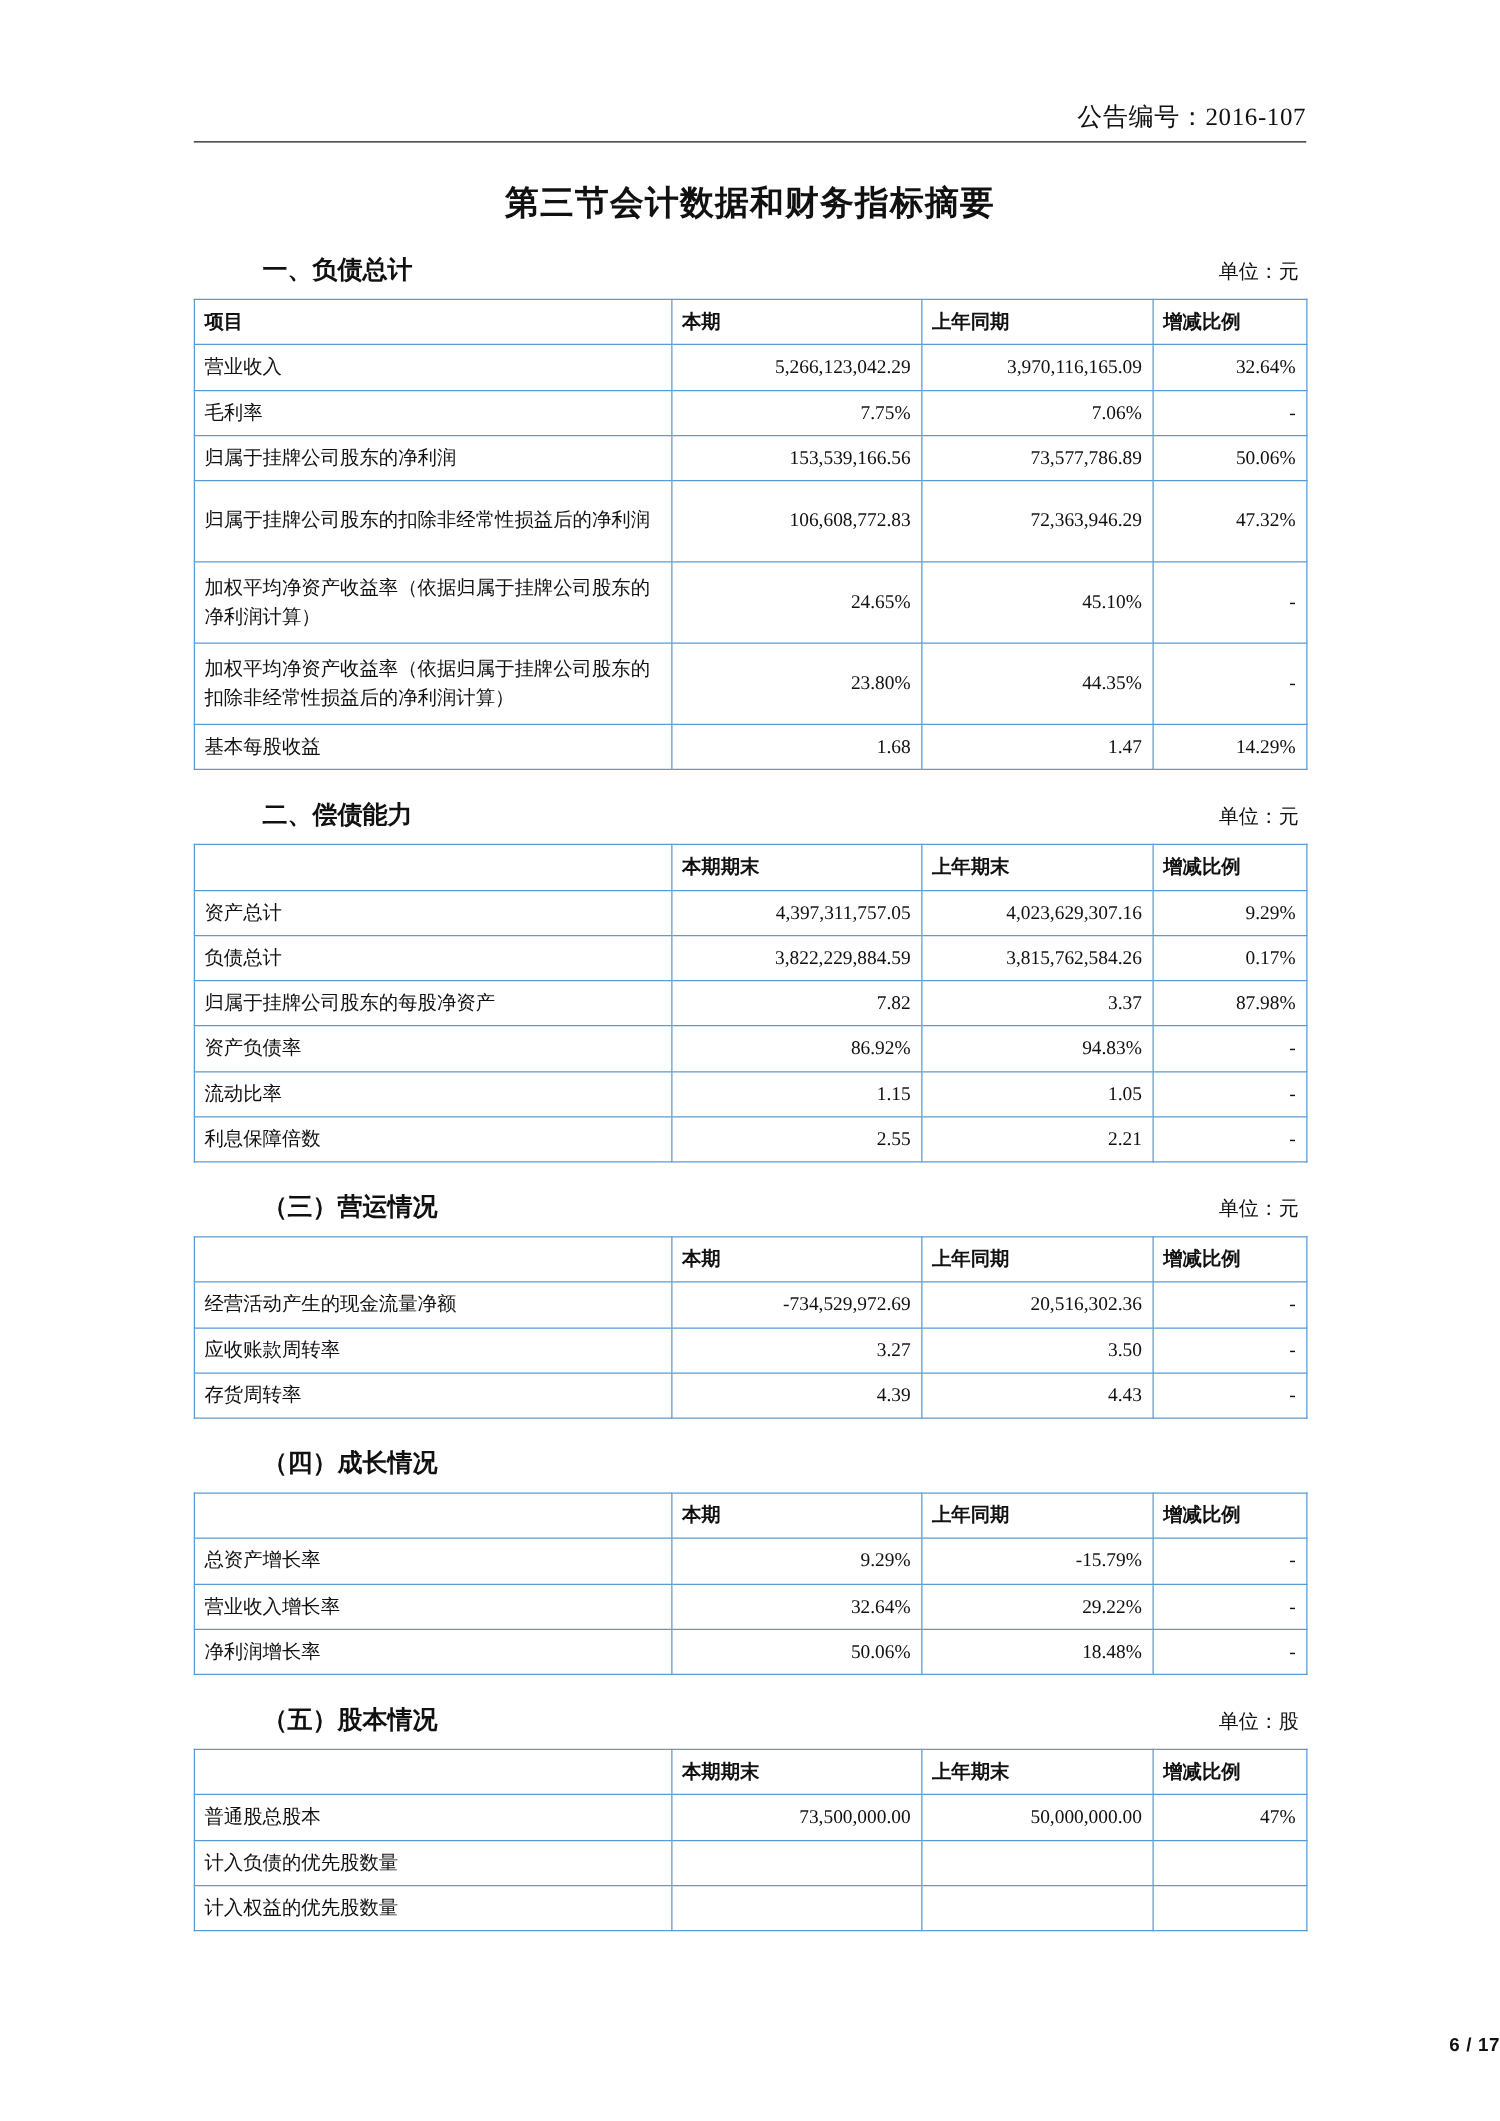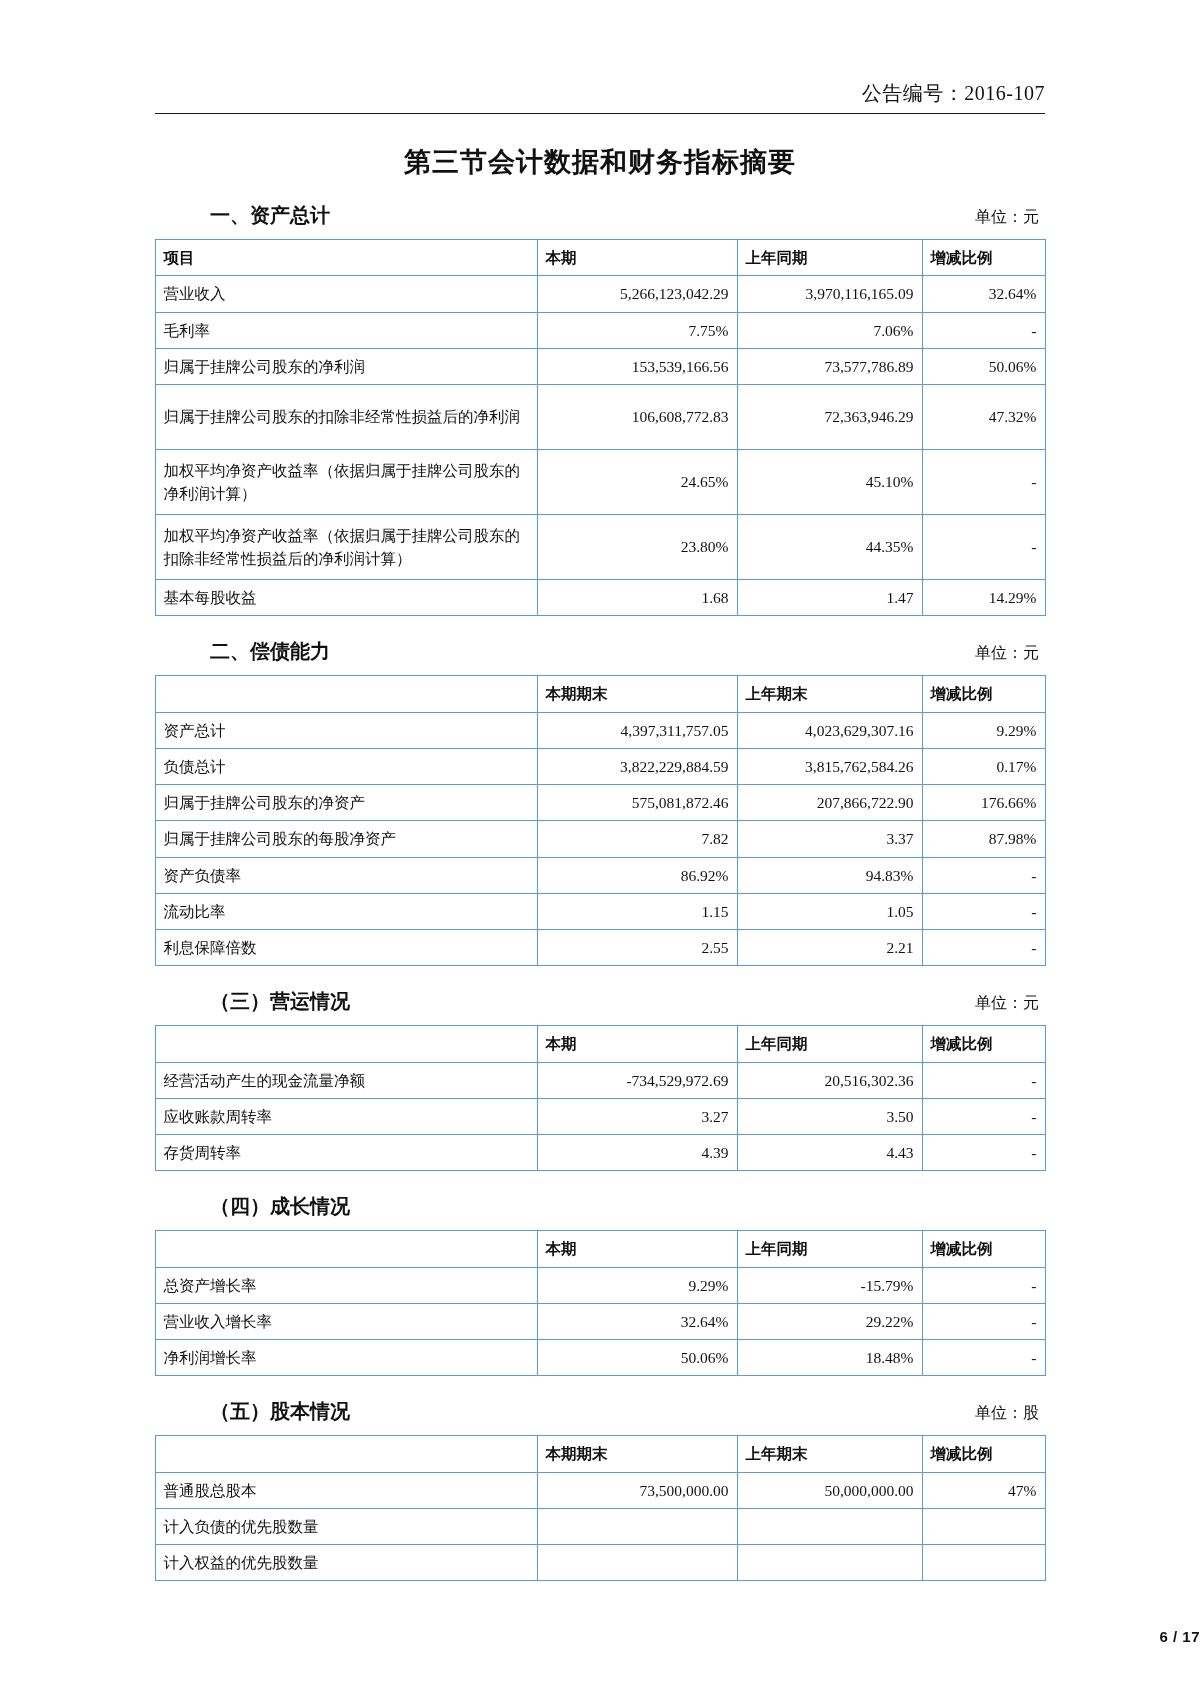--- a/index.html
+++ b/index.html
@@ -108,21 +108,21 @@
 <div class="page">
 
   <div class="header-area">
     <div class="header-code">公告编号：2016-107</div>
     <div class="header-rule"></div>
   </div>
 
   <div class="doc-title">第三节会计数据和财务指标摘要</div>
 
   <div class="section-head">
-    <div class="section-title">一、资产总计</div>
+    <div class="section-title">一、负债总计</div>
     <div class="unit-label">单位：元</div>
   </div>
   <table class="fin">
     <colgroup>
         <col class="item-col">
         <col class="v1-col">
         <col class="v2-col">
         <col class="v3-col">
       </colgroup>
     <tbody>
@@ -201,26 +201,20 @@
       <td class="c-num">4,023,629,307.16</td>
       <td class="c-num">9.29%</td>
     </tr>
     <tr>
       <td class="c-item">负债总计</td>
       <td class="c-num">3,822,229,884.59</td>
       <td class="c-num">3,815,762,584.26</td>
       <td class="c-num">0.17%</td>
     </tr>
     <tr>
-      <td class="c-item">归属于挂牌公司股东的净资产</td>
-      <td class="c-num">575,081,872.46</td>
-      <td class="c-num">207,866,722.90</td>
-      <td class="c-num">176.66%</td>
-    </tr>
-    <tr>
       <td class="c-item">归属于挂牌公司股东的每股净资产</td>
       <td class="c-num">7.82</td>
       <td class="c-num">3.37</td>
       <td class="c-num">87.98%</td>
     </tr>
     <tr>
       <td class="c-item">资产负债率</td>
       <td class="c-num">86.92%</td>
       <td class="c-num">94.83%</td>
       <td class="c-dash">-</td>

